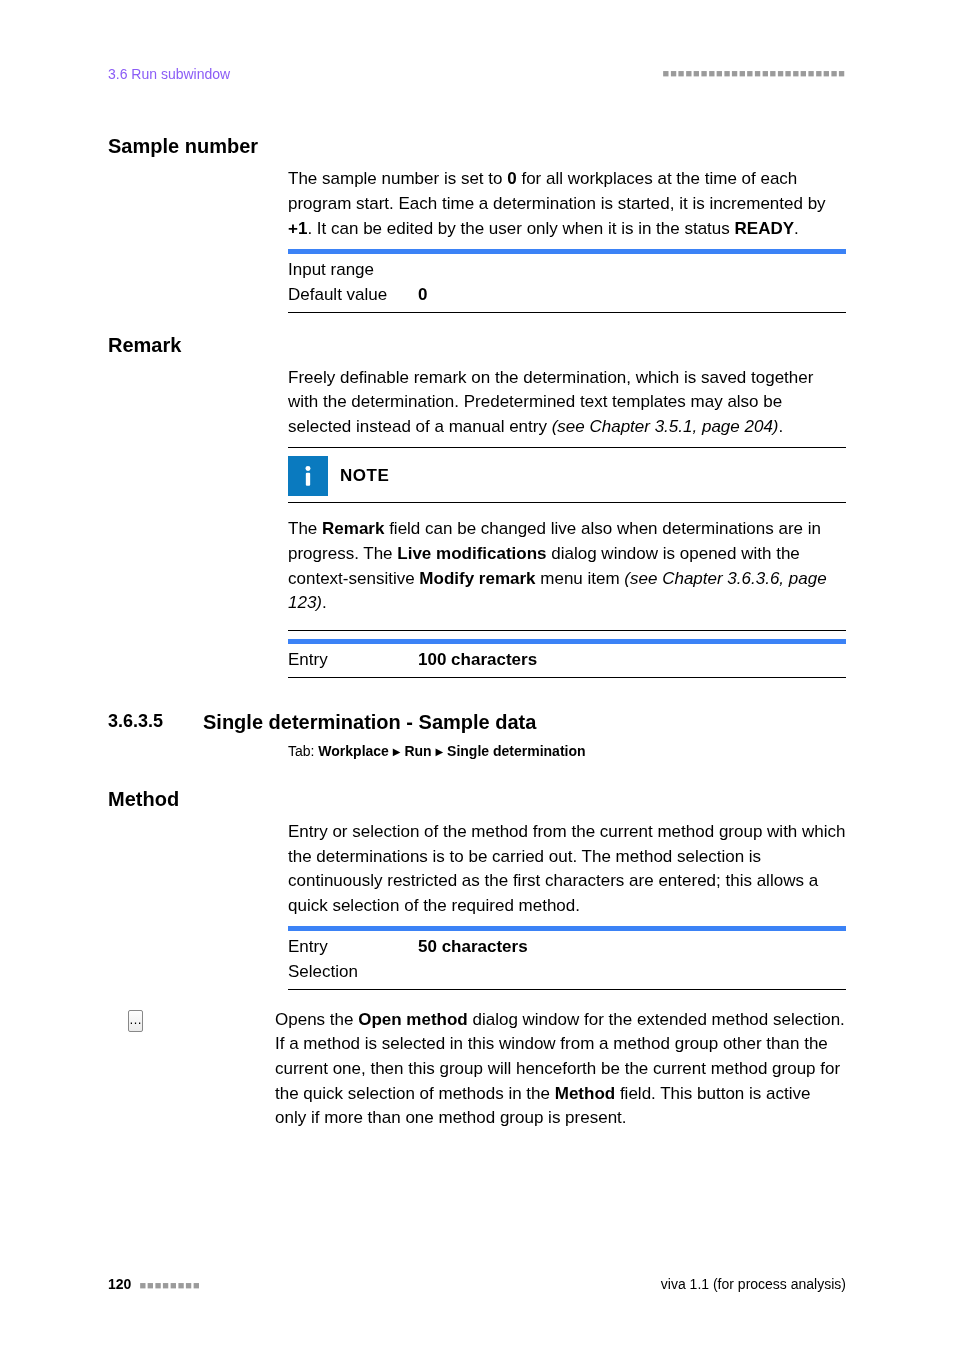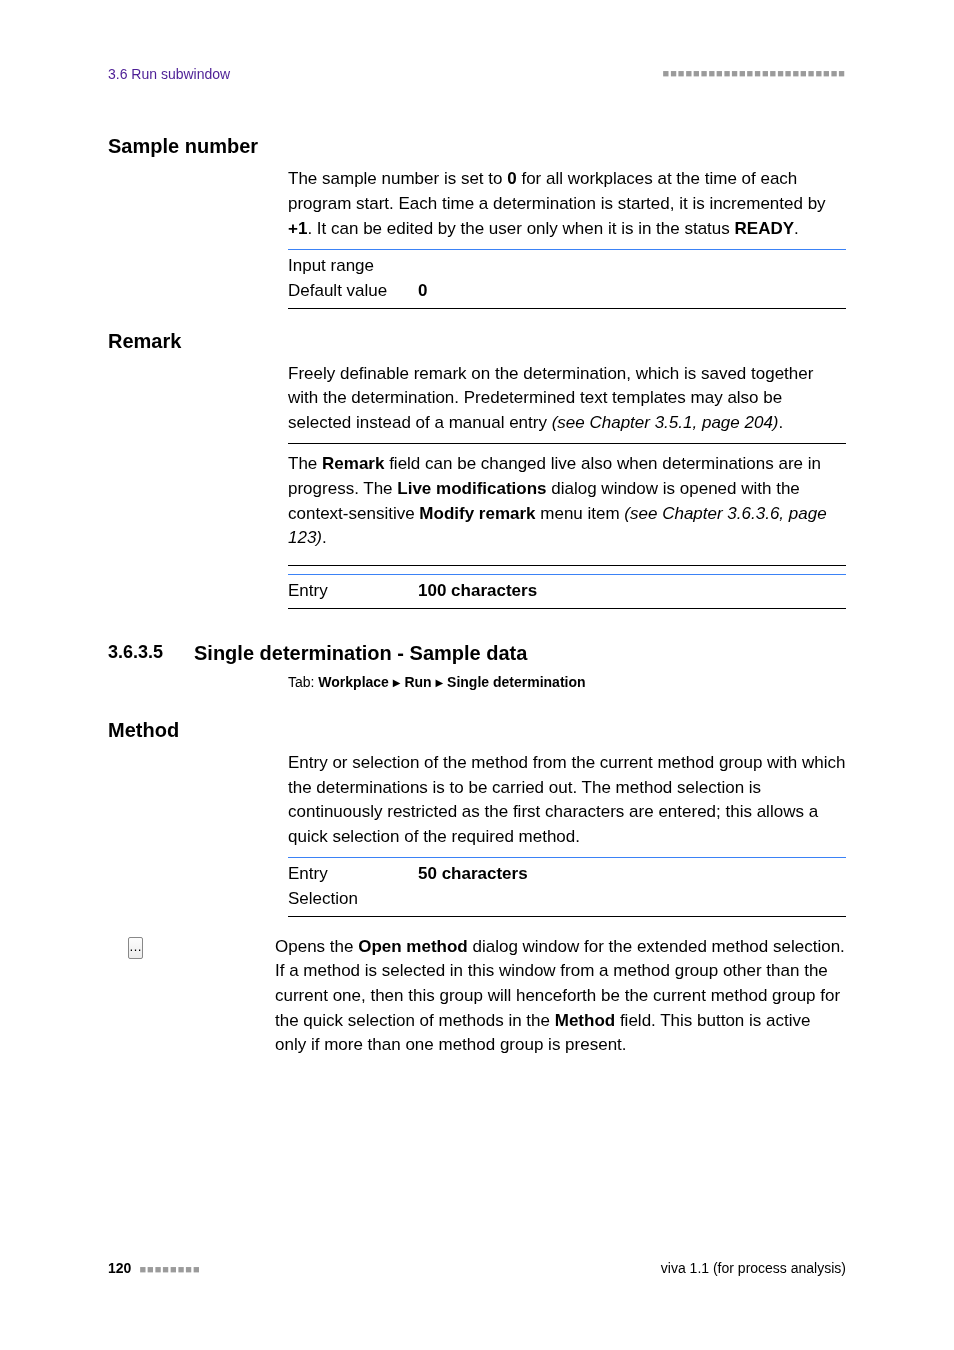--- a/index.html
+++ b/index.html
@@ -13,34 +13,34 @@
     position: relative;
     padding: 64px 108px 0 108px;
   }
   .header-row {
     display: flex;
     justify-content: space-between;
     align-items: center;
     font-size: 14px;
     margin-bottom: 48px;
   }
-  .header-left { color: #4c1d95; }
+  .header-left { color: #8b5cf6; }
   .header-squares { color: #9b9b9b; letter-spacing: 1px; font-size: 11px; }
   .side-heading {
     font-weight: 700;
     font-size: 20px;
     margin-bottom: 6px;
   }
   .body-text {
     margin-left: 180px;
     margin-bottom: 8px;
   }
   .spec-table {
     margin-left: 180px;
-    border-top: 1px solid #3b82f6;
+    border-top: 5px solid #3b82f6;
     border-bottom: 1px solid #000;
     padding: 4px 0;
     margin-bottom: 18px;
   }
   .spec-row {
     display: flex;
   }
   .spec-label {
     width: 130px;
     flex: 0 0 130px;
@@ -67,21 +67,21 @@
   }
   .note-icon {
     width: 40px; height: 40px;
     background: #0a7abf;
     display:flex; align-items:center; justify-content:center;
   }
   .note-icon svg { width: 26px; height: 26px; fill:#fff; }
   .note-title { font-weight: 700; letter-spacing: 0.5px;}
   .section-row {
     display:flex;
-    gap: 22px;
+    gap: 31px;
     margin-top: 30px;
     margin-bottom: 4px;
   }
   .section-num { font-weight: 700; font-size: 18px; width: 64px; flex:0 0 64px;}
   .section-title { font-weight: 700; font-size: 20px; }
   .tab-line {
     margin-left: 180px;
     font-size: 14px;
     margin-bottom: 24px;
   }
@@ -99,21 +99,21 @@
     margin-left: 20px;
   }
   .open-method-row {
     display:flex;
     align-items:flex-start;
     gap: 0;
     margin-top: 4px;
   }
   .footer-row {
     position: absolute;
-    bottom: 72px;
+    bottom: 56px;
     left: 108px;
     right: 108px;
     display:flex;
     justify-content: space-between;
     align-items:center;
     font-size: 14px;
   }
   .footer-left { font-weight: 700; }
   .footer-left .sq { color:#9b9b9b; letter-spacing:1px; font-weight:400; font-size:11px; margin-left:4px;}
   .bold { font-weight:700; }
@@ -139,20 +139,29 @@
     <div class="spec-value">0</div>
   </div>
 </div>
 
 <div class="side-heading">Remark</div>
 <p class="body-text">
   <span>Freely definable remark on the determination, which is saved together with the determination. Predetermined text templates may also be selected instead of a manual entry </span><span class="italic-ref">(see Chapter 3.5.1, page 204)</span><span>.</span>
 </p>
 
 <div class="note-block">
+  <div class="note-head">
+    <div class="note-icon">
+      <svg viewBox="0 0 24 24">
+          <circle cx="12" cy="5" r="2.3"></circle>
+          <rect x="10" y="9" width="4" height="12" rx="1"></rect>
+        </svg>
+    </div>
+    <div class="note-title">NOTE</div>
+  </div>
   <p>
     <span>The </span><span class="bold">Remark</span><span> field can be changed live also when determinations are in progress. The </span><span class="bold">Live modifications</span><span> dialog window is opened with the context-sensitive </span><span class="bold">Modify remark</span><span> menu item </span><span class="italic-ref">(see Chapter 3.6.3.6, page 123)</span><span>.</span>
   </p>
 </div>
 
 <div class="spec-table">
   <div class="spec-row">
     <div class="spec-label">Entry</div>
     <div class="spec-value">100 characters</div>
   </div>

